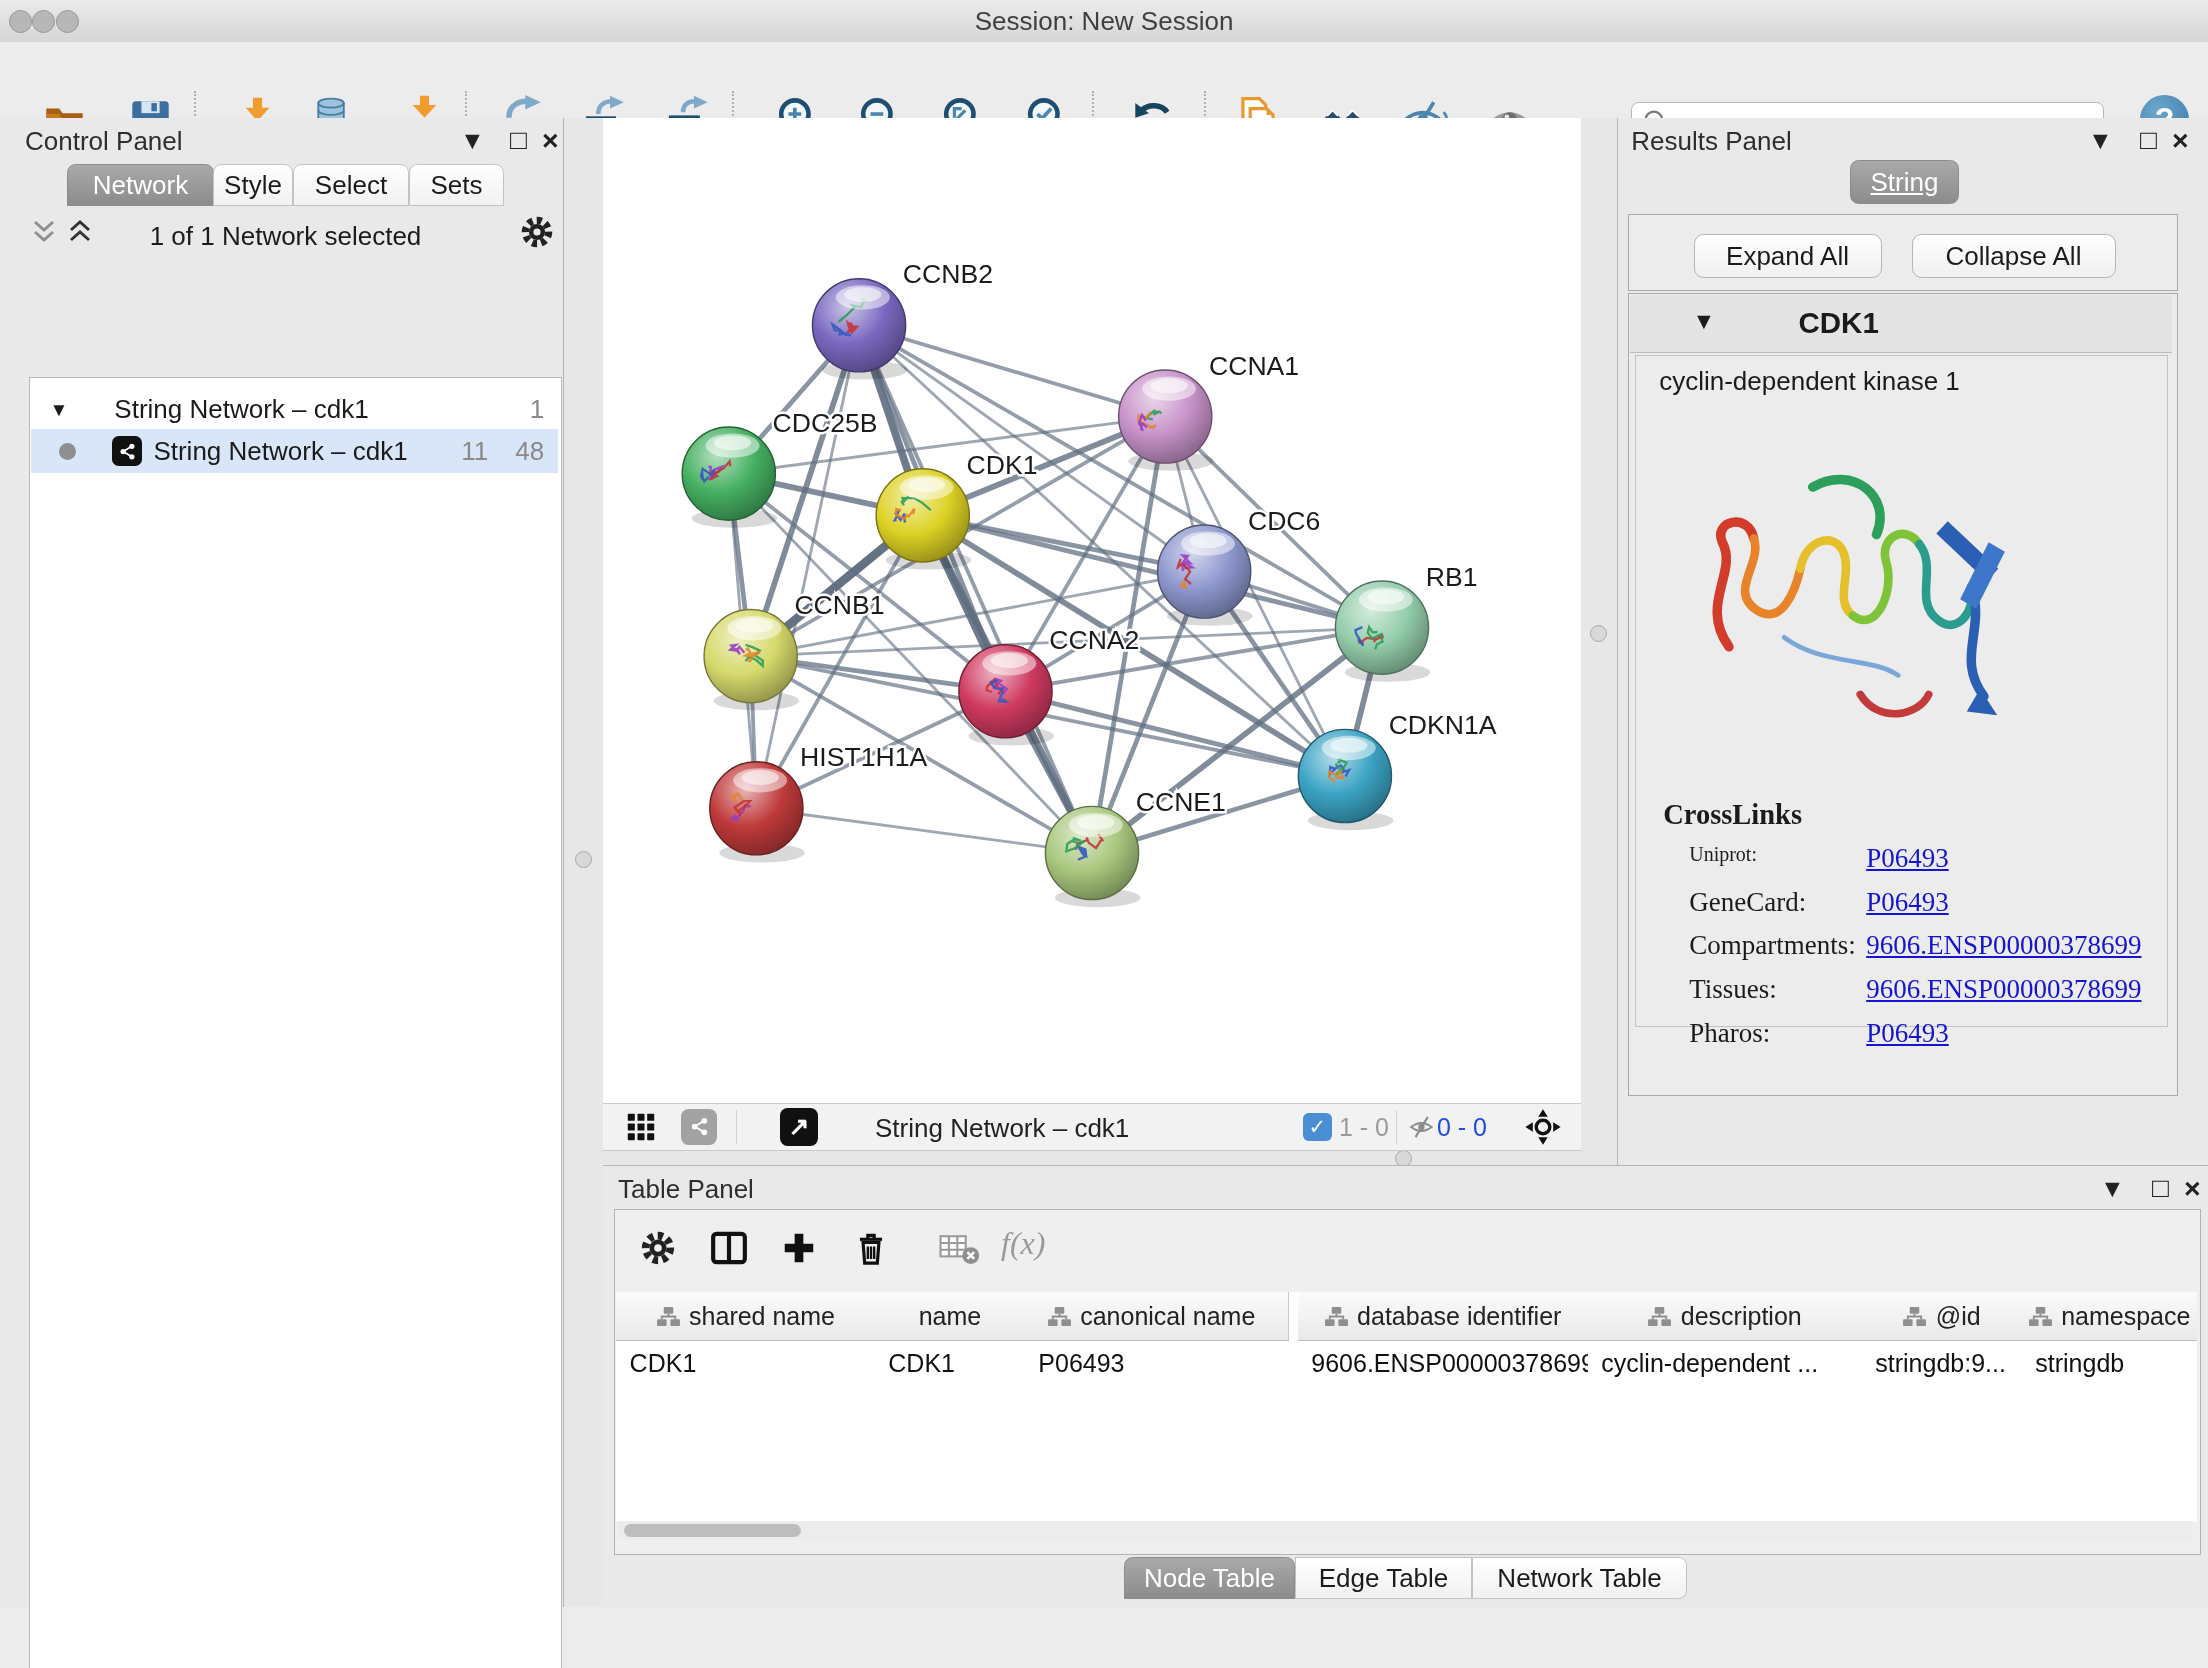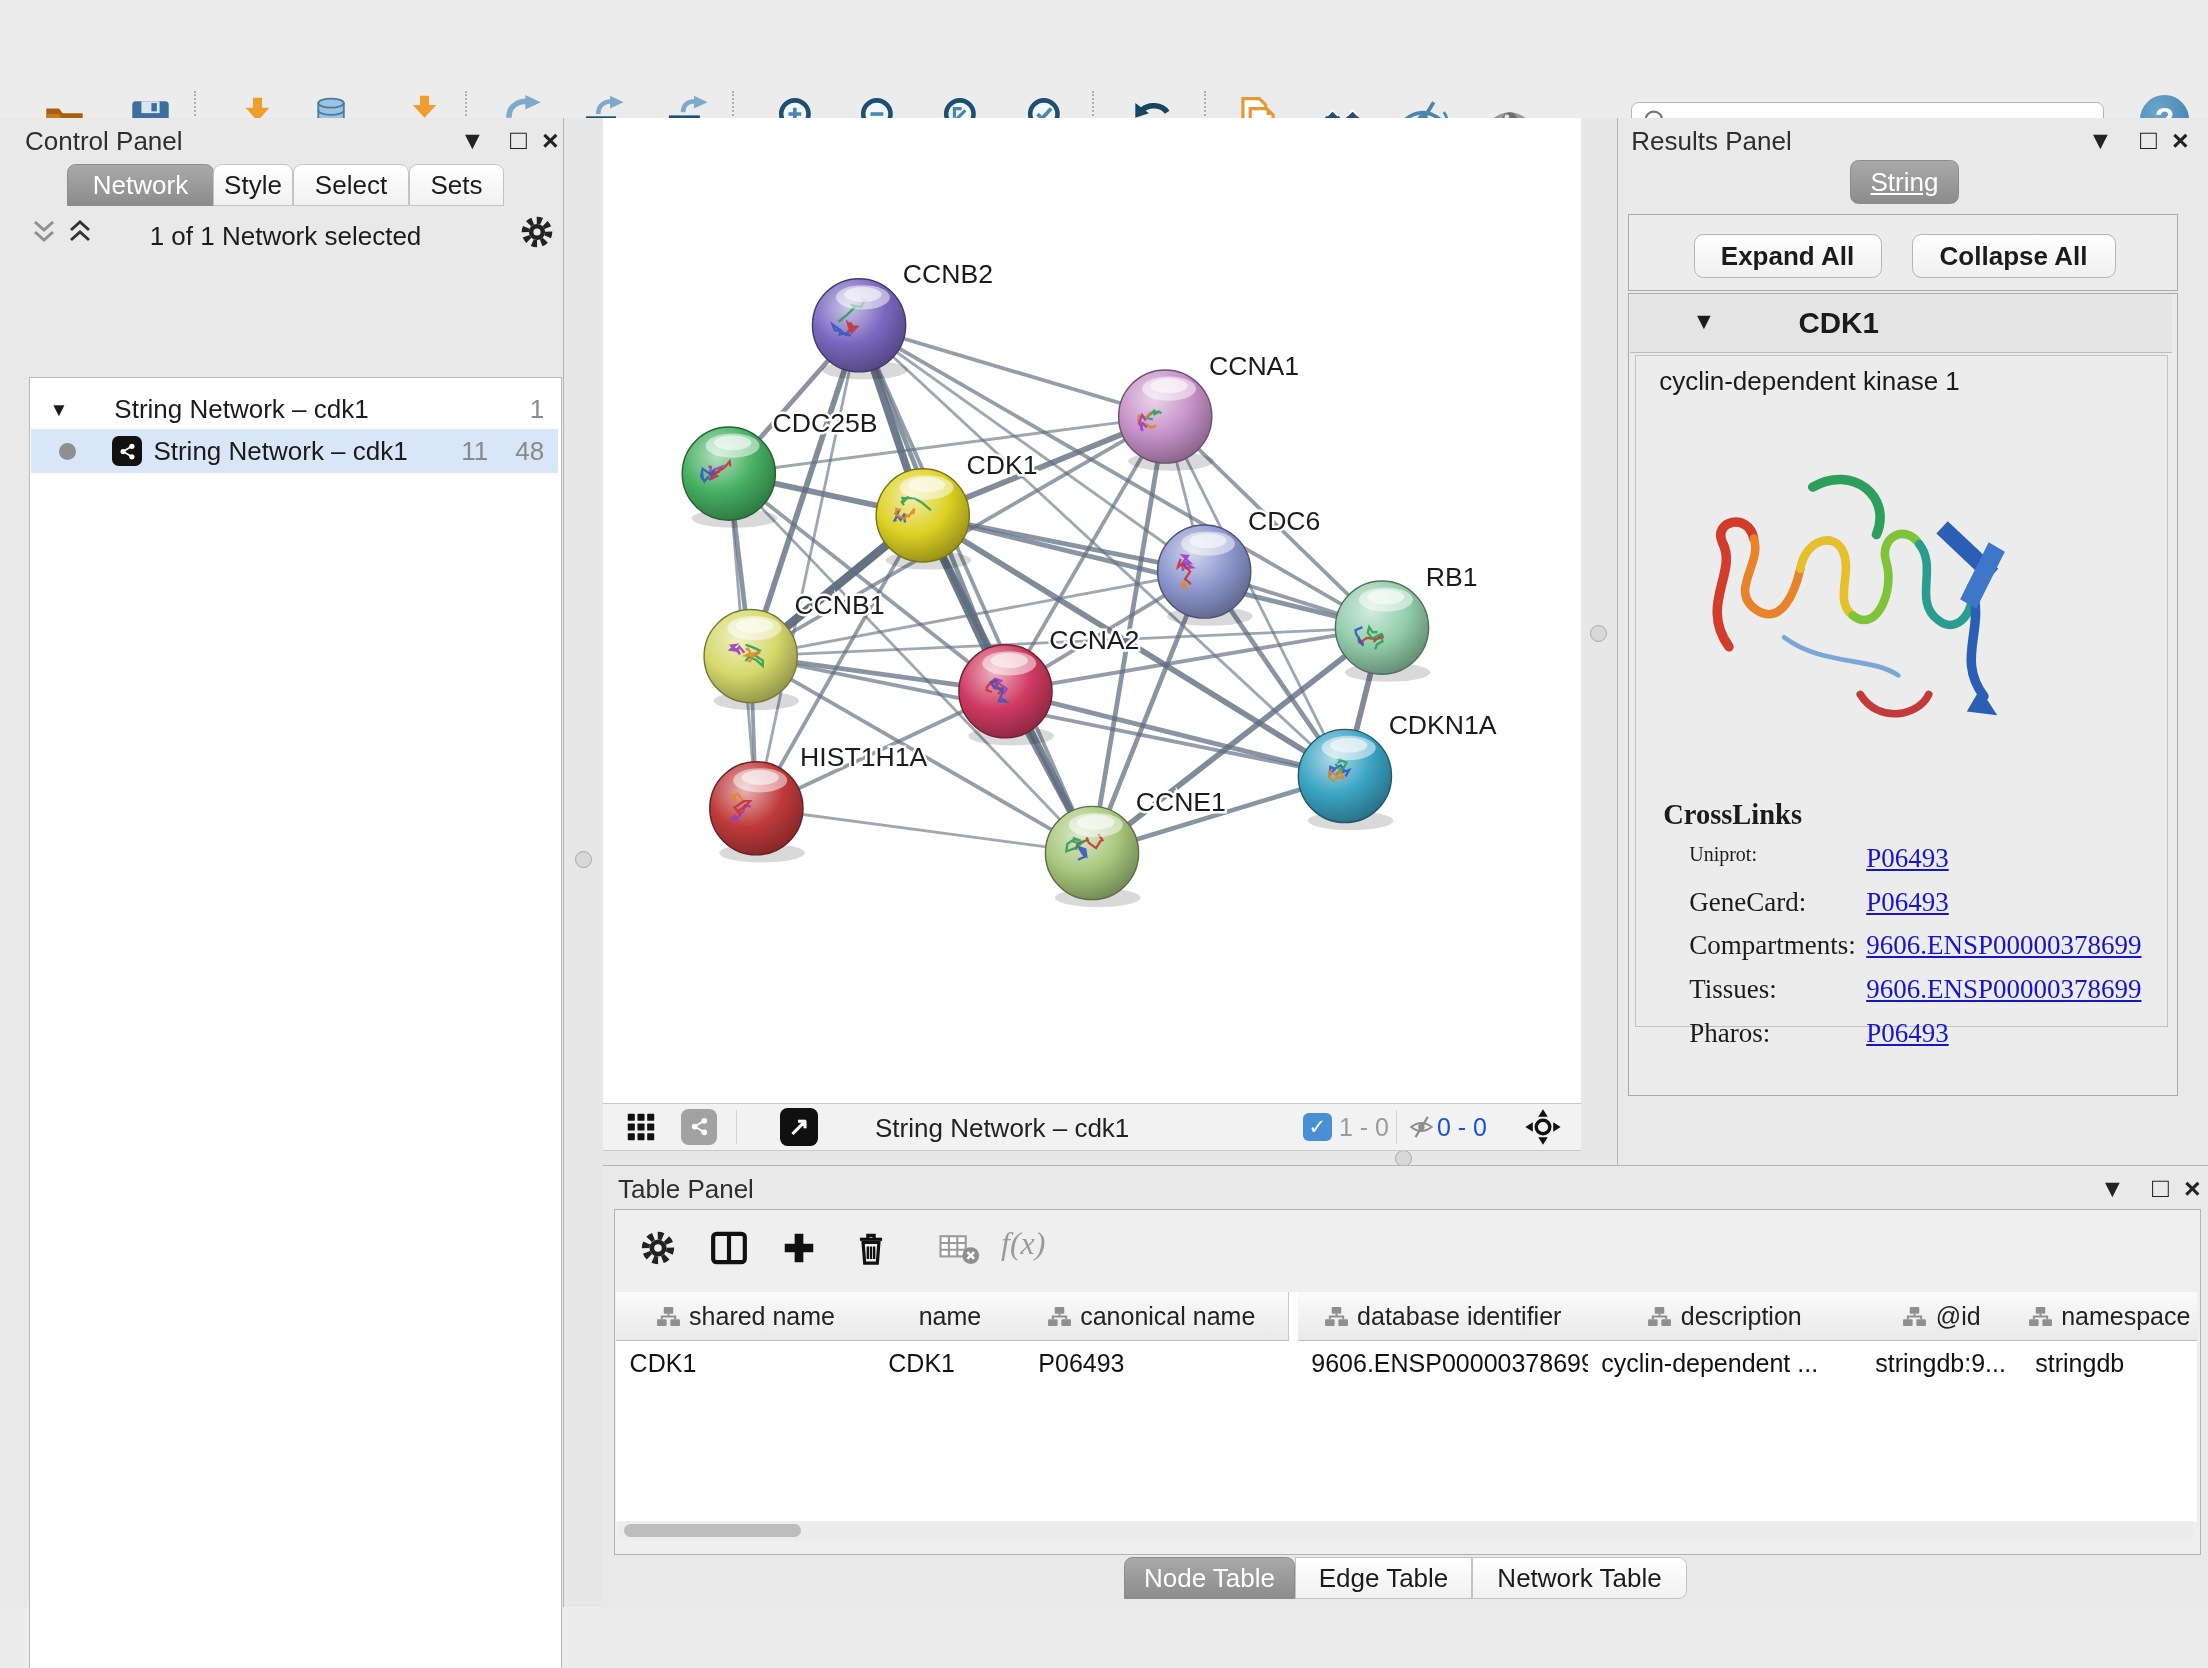--- a/index.html
+++ b/index.html
@@ -40,41 +40,47 @@
      border-top:1px solid #c9c9c9;border-bottom:1px solid #c9c9c9;}
   .cdiv{position:absolute;top:5.7px;height:34px;border-left:1.9px solid #d2d2d2;}
   .badge{border-radius:7.6px;}
   
   .gap{background:#e7e7e7;}
   .knob{width:15px;height:15px;border-radius:50%;background:#d8d8d8;border:1px solid #a9a9a9;position:absolute;}
   
   #results-panel{left:1617px;top:118px;width:592px;height:1047px;background:#e9e9e9;border-left:1px solid #b5b5b5;}
   .rbox{position:absolute;border:1.9px solid #a9a9a9;background:#ececec;}
   .pushbtn{position:absolute;border:1.9px solid #b5b5b5;border-radius:9.5px;background:linear-gradient(#ffffff,#f0f0f0);
-    font-size:26px;display:flex;align-items:center;justify-content:center;font-weight:bold;}
+    font-size:26px;display:flex;align-items:center;justify-content:center;}
   .serif{font-family:"Liberation Serif",serif;}
   .xlink{color:#1515d0;text-decoration:underline;font-family:"Liberation Serif",serif;}
   
   #table-panel{left:603px;top:1165px;width:1605px;height:442px;background:#e9e9e9;border-top:1px solid #b5b5b5;}
   .thcell{position:absolute;top:1292px;height:48px;background:linear-gradient(#fbfbfb,#e9e9e9);
      border-bottom:1.9px solid #bdbdbd;border-right:1px solid #c9c9c9;display:flex;align-items:center;
      justify-content:center;gap:9.5px;font-size:25px;color:#222;}
   .tdcell{position:absolute;top:1339px;height:42px;display:flex;align-items:center;font-size:25px;color:#111;
      padding-left:13.3px;box-sizing:border-box;background:#fff;}
   
   #statusbar{left:0;top:1607px;width:2208px;height:61px;background:#e9e9e9;border-top:1px solid #b5b5b5;}
   .sbtn{position:absolute;background:#f6f6f6;border:1.9px solid #b0b0b0;}
   text.nlabel{font-size:28px;fill:#1b1b1b;paint-order:stroke;stroke:#ffffff;stroke-width:5px;
      font-family:"Liberation Sans",sans-serif;}
 </style>
 </head>
 <body>
 
 <div id="app">
 
+  <div id="titlebar" class="abs">
+    <div class="tl" style="left:8.6px"></div>
+    <div class="tl" style="left:32px"></div>
+    <div class="tl" style="left:56px"></div>
+    <div id="win-title">Session: New Session</div>
+  </div>
 
   <div id="toolbar" class="abs">
     <div class="tbtn ico" style="left:38px">
       <svg width="51" height="51" viewBox="0 0 56 56">
           <path d="M8 16 h14 l4 5 h22 v7 H8z" fill="#a85f12"></path>
           <path d="M8 16 v30 h38 v-18 H26 l-4 -6 H8z" fill="#c77a1d"></path>
           <path d="M14 28 h40 l-9 18 H6z" fill="#f3a73f"></path>
         </svg>
     </div>
     <div class="tbtn ico" style="left:124px">

